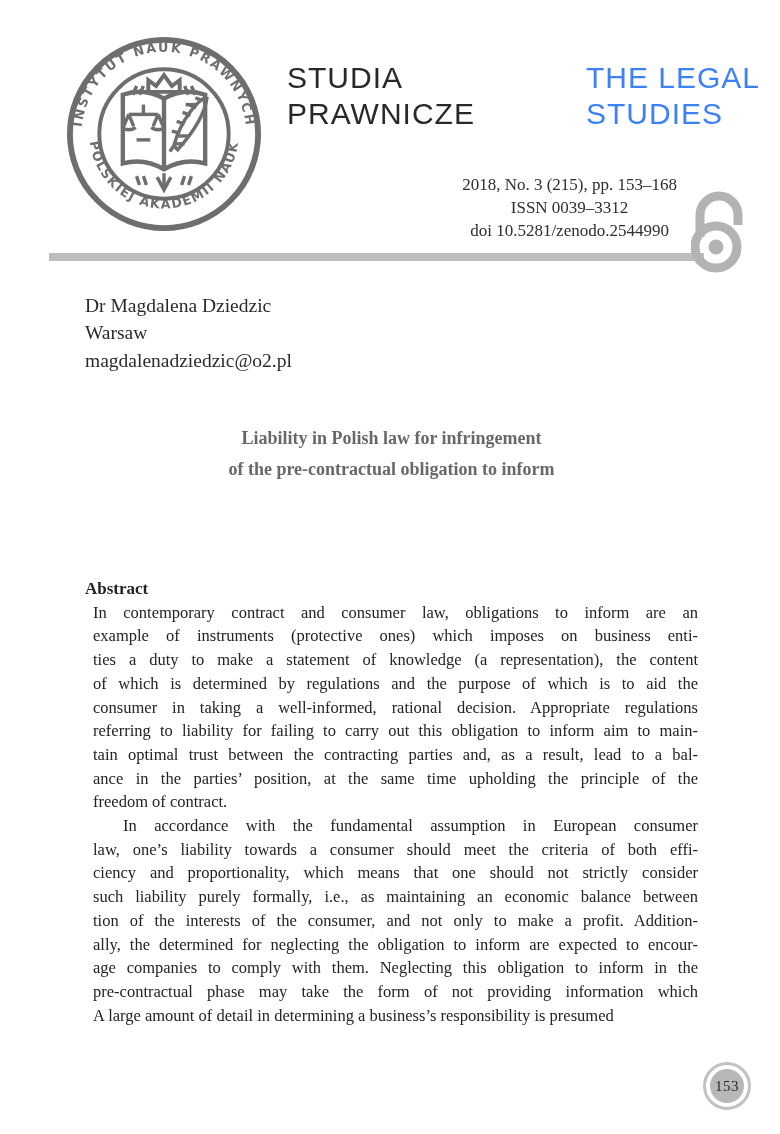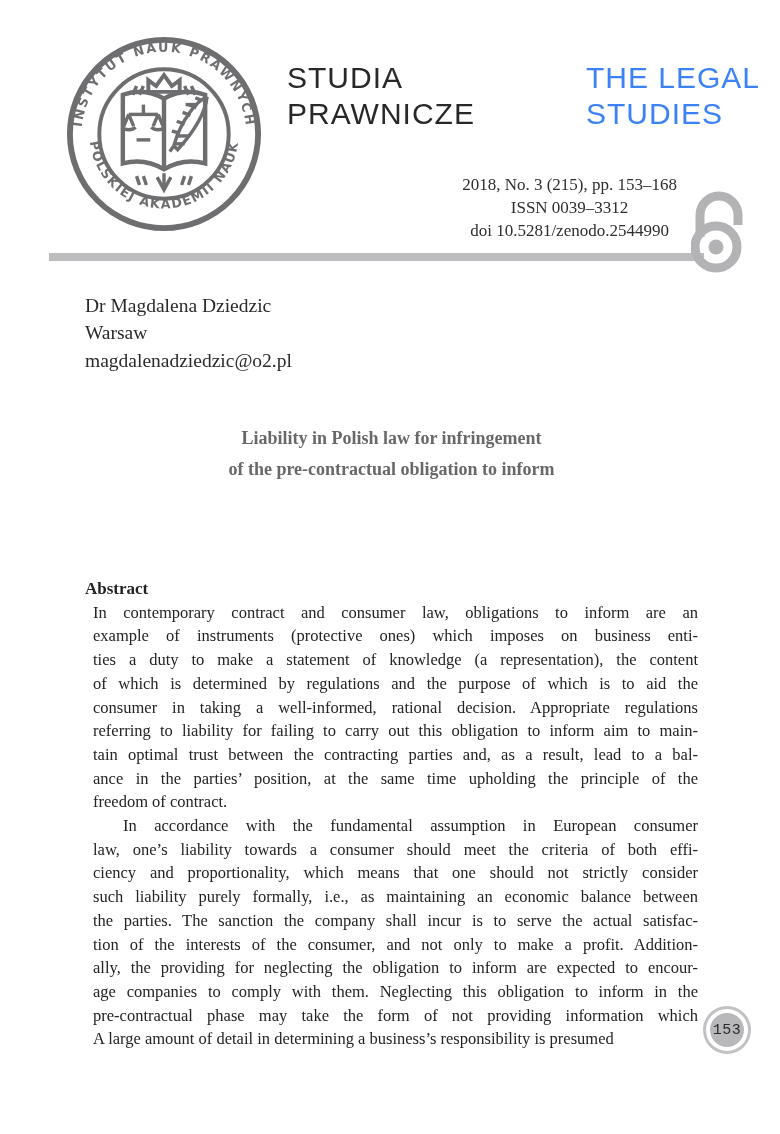--- a/index.html
+++ b/index.html
@@ -47,21 +47,21 @@
   .abstract .heading{font-weight:bold;font-size:17px;}
   .body-line{
     text-align:justify;text-align-last:justify;
     white-space:normal;
     margin-left:8px;
   }
   .body-line.last{text-align-last:left;}
   .body-line.indent{padding-left:30px;}
   
   .pagenum{
-    position:absolute;left:703px;top:1006px;width:48px;height:48px;font-family:Liberation Mono, monospace;
+    position:absolute;left:703px;top:1062px;width:48px;height:48px;
   }
   .pagenum .outer{
     position:absolute;inset:0;border:3px solid #c2c2c4;border-radius:50%;
     box-sizing:border-box;
   }
   .pagenum .disc{
     position:absolute;left:7px;top:7px;width:34px;height:34px;
     background:#b8b8ba;border-radius:50%;
     display:flex;align-items:center;justify-content:center;
     font-size:15px;color:#2a2a2c;letter-spacing:0.5px;
@@ -178,23 +178,22 @@
         <div class="body-line">of which is determined by regulations and the purpose of which is to aid the</div>
         <div class="body-line">consumer in taking a well-informed, rational decision. Appropriate regulations</div>
         <div class="body-line">referring to liability for failing to carry out this obligation to inform aim to main-</div>
         <div class="body-line">tain optimal trust between the contracting parties and, as a result, lead to a bal-</div>
         <div class="body-line">ance in the parties’ position, at the same time upholding the principle of the</div>
         <div class="body-line last">freedom of contract.</div>
         <div class="body-line indent">In accordance with the fundamental assumption in European consumer</div>
         <div class="body-line">law, one’s liability towards a consumer should meet the criteria of both effi-</div>
         <div class="body-line">ciency and proportionality, which means that one should not strictly consider</div>
         <div class="body-line">such liability purely formally, i.e., as maintaining an economic balance between</div>
-        <div class="body-line">the parties. The sanction the company shall incur is to serve the actual satisfac-</div>
         <div class="body-line">tion of the interests of the consumer, and not only to make a profit. Addition-</div>
-        <div class="body-line">ally, the providing for neglecting the obligation to inform are expected to encour-</div>
+        <div class="body-line">ally, the determined for neglecting the obligation to inform are expected to encour-</div>
         <div class="body-line">age companies to comply with them. Neglecting this obligation to inform in the</div>
         <div class="body-line">pre-contractual phase may take the form of not providing information which</div>
         <div class="body-line last">A large amount of detail in determining a business’s responsibility is presumed</div>
       </div>
   </div>
 
   <div class="pagenum">
     <div class="outer"></div>
     <div class="disc">153</div>
   </div>

